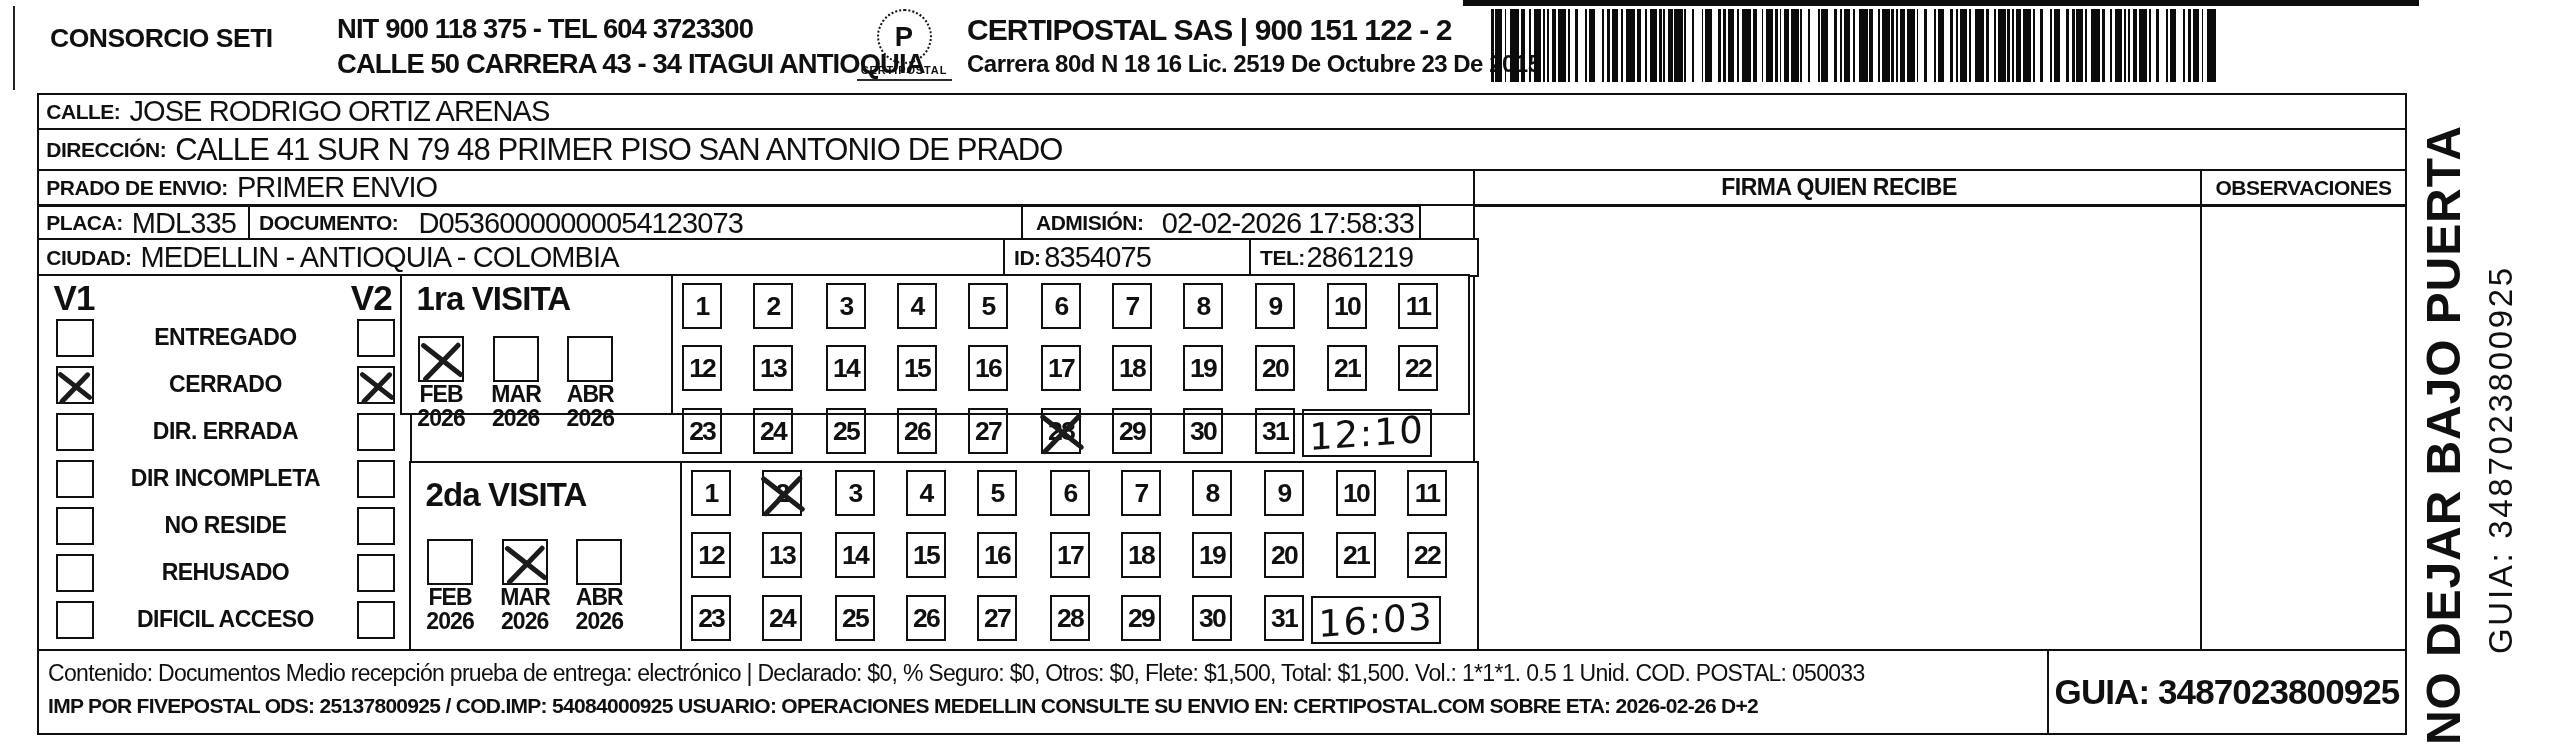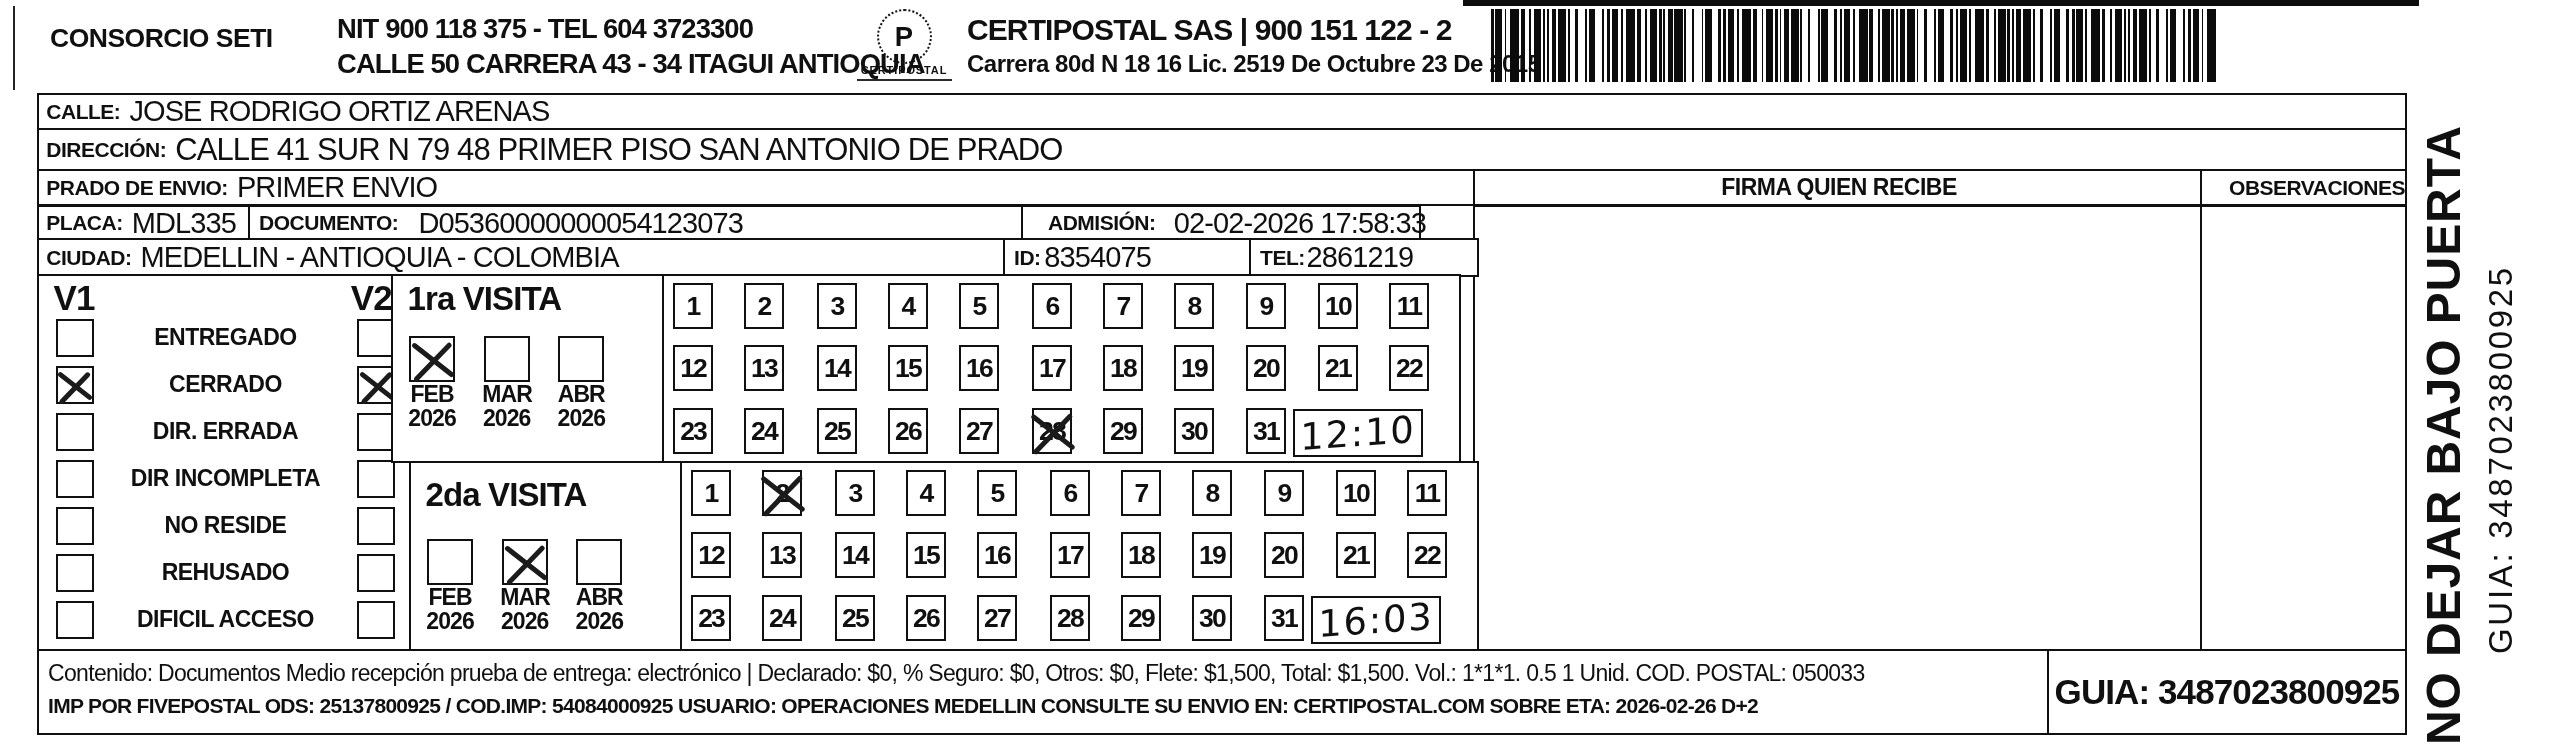--- a/index.html
+++ b/index.html
@@ -197,35 +197,35 @@
     <span class="val" style="font-size:31px;">CALLE 41 SUR N 79 48 PRIMER PISO SAN ANTONIO DE PRADO</span>
   </div>
   <div class="cell" style="left:37px;top:169px;width:1442px;height:37px;padding-left:7.3px;">
     <span class="lbl">PRADO DE ENVIO:</span>
     <span class="val">PRIMER ENVIO</span>
   </div>
 
   <div class="cell hdr-center" style="left:1473px;top:169px;width:732px;height:37px;">
     <span>FIRMA QUIEN RECIBE</span>
   </div>
-  <div class="cell hdr-center" style="left:2200px;top:169px;width:207px;height:37px;font-size:21px;justify-content:flex-end;">
+  <div class="cell hdr-center" style="left:2200px;top:169px;width:207px;height:37px;font-size:21px;">
     <span>OBSERVACIONES</span>
   </div>
   <div class="cell" style="left:1473px;top:205px;width:732px;height:447px;"></div>
   <div class="cell" style="left:2200px;top:205px;width:207px;height:447px;"></div>
 
   <div class="cell" style="left:37px;top:205px;width:214px;height:36px;padding-left:7.3px;">
     <span class="lbl">PLACA:</span>
     <span class="val">MDL335</span>
   </div>
   <div class="cell" style="left:248px;top:205px;width:776px;height:36px;padding-left:9.1px;">
     <span class="lbl">DOCUMENTO:</span>
     <span class="val" style="margin-left:20px;">D05360000000054123073</span>
   </div>
-  <div class="cell" style="left:1021px;top:205px;width:400px;height:36px;padding-left:25px;">
+  <div class="cell" style="left:1021px;top:205px;width:400px;height:36px;padding-left:13px;">
     <span class="lbl">ADMISIÓN:</span>
     <span class="val" style="margin-left:18.3px;">02-02-2026 17:58:33</span>
   </div>
 
   <div class="cell" style="left:37px;top:238px;width:969px;height:39px;padding-left:7.3px;">
     <span class="lbl">CIUDAD:</span>
     <span class="val">MEDELLIN - ANTIOQUIA - COLOMBIA</span>
   </div>
   <div class="cell" style="left:1003px;top:238px;width:249px;height:39px;padding-left:9.1px;">
     <span class="lbl">ID:</span>
@@ -279,21 +279,21 @@
           <div class="cb"></div>
         </div>
         <div class="st-row">
           <div class="cb"></div>
           <div class="st-label">DIFICIL ACCESO</div>
           <div class="cb"></div>
         </div>
       </div>
   </div>
 
-  <div class="visit-sec" style="left:391px;top:274px;width:1070px;height:189px;">
+  <div class="visit-sec" style="left:400px;top:274px;width:1070px;height:141px;">
     <div class="months-panel">
       <div class="v-title">1ra VISITA</div>
       <div class="months-row">
           <div class="month-item">
             <div class="cb mbox">
               <span class="xs a"></span>
               <span class="xs b"></span>
             </div>
             <div class="m-label">FEB</div>
             <div class="m-year">2026</div>

